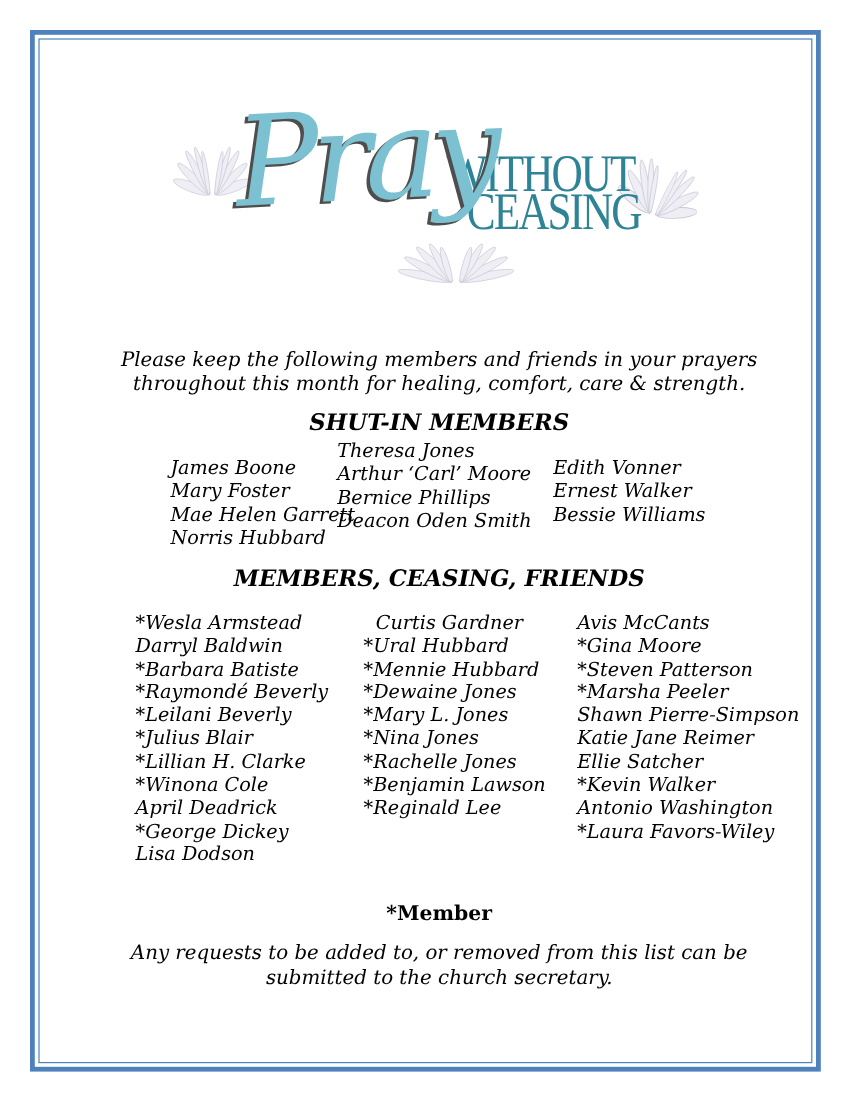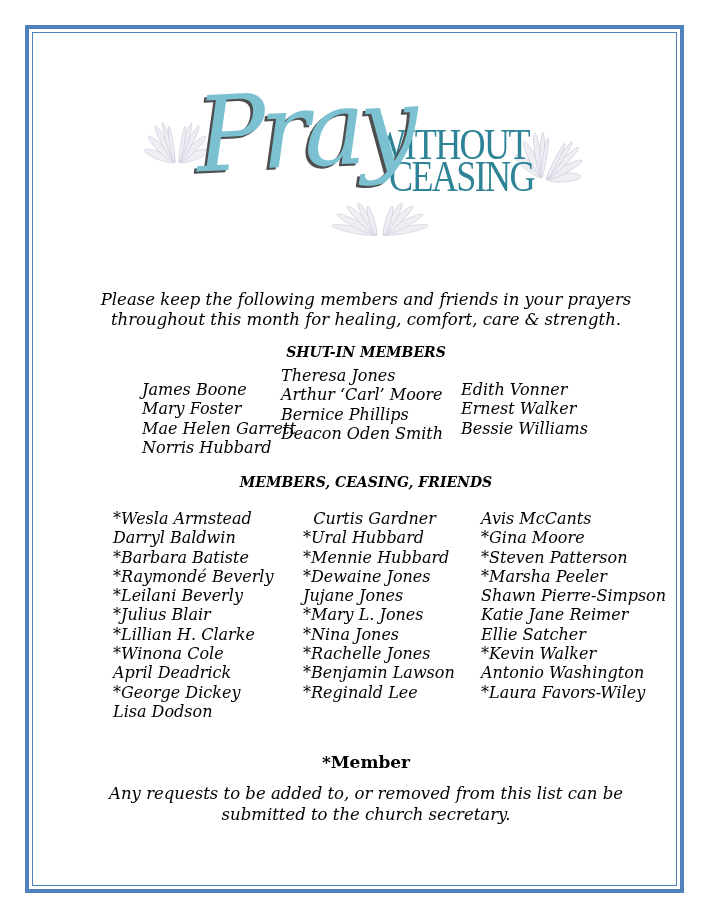--- a/index.html
+++ b/index.html
@@ -31,21 +31,21 @@
   }
   .caps{position:absolute;z-index:2;font-family:"Liberation Serif",serif;
     color:var(--caps-color);line-height:1;letter-spacing:-2px;
     transform:scaleX(.82);transform-origin:left top;font-size:44px;}
   .caps-line1{left:372px;top:123px;}
   .caps-line2{left:389px;top:155px;}
 
   
   .centerblock{position:absolute;left:58px;width:616px;text-align:center;}
   .intro{top:290px;font-style:italic;font-size:16.5px;line-height:19.5px;}
-  .heading{font-weight:bold;font-style:italic;font-size:14px;line-height:19px;}
+  .heading{font-weight:bold;font-style:italic;font-size:19px;line-height:19px;}
   .h-shutin{top:343px;}
   .h-members{top:473px;}
   .legend{top:752px;font-weight:bold;font-size:17px;}
   .footer{top:784px;font-style:italic;font-size:16.5px;line-height:20.5px;}
 
   
   .col{position:absolute;}
   .name-row{font-style:italic;font-size:16px;line-height:19.3px;white-space:pre;}
   .shutin-col1{left:142px;top:380px;}
   .shutin-col2{left:281px;top:366px;}
@@ -129,21 +129,20 @@
     <div class="name-row">*Winona Cole</div>
     <div class="name-row">April Deadrick</div>
     <div class="name-row">*George Dickey</div>
     <div class="name-row">Lisa Dodson</div>
   </div>
 <div class="col members-col2">
     <div class="name-row">  Curtis Gardner</div>
     <div class="name-row">*Ural Hubbard</div>
     <div class="name-row">*Mennie Hubbard</div>
     <div class="name-row">*Dewaine Jones</div>
-    <div class="name-row">Jujane Jones</div>
     <div class="name-row">*Mary L. Jones</div>
     <div class="name-row">*Nina Jones</div>
     <div class="name-row">*Rachelle Jones</div>
     <div class="name-row">*Benjamin Lawson</div>
     <div class="name-row">*Reginald Lee</div>
   </div>
 <div class="col members-col3">
     <div class="name-row">Avis McCants</div>
     <div class="name-row">*Gina Moore</div>
     <div class="name-row">*Steven Patterson</div>

